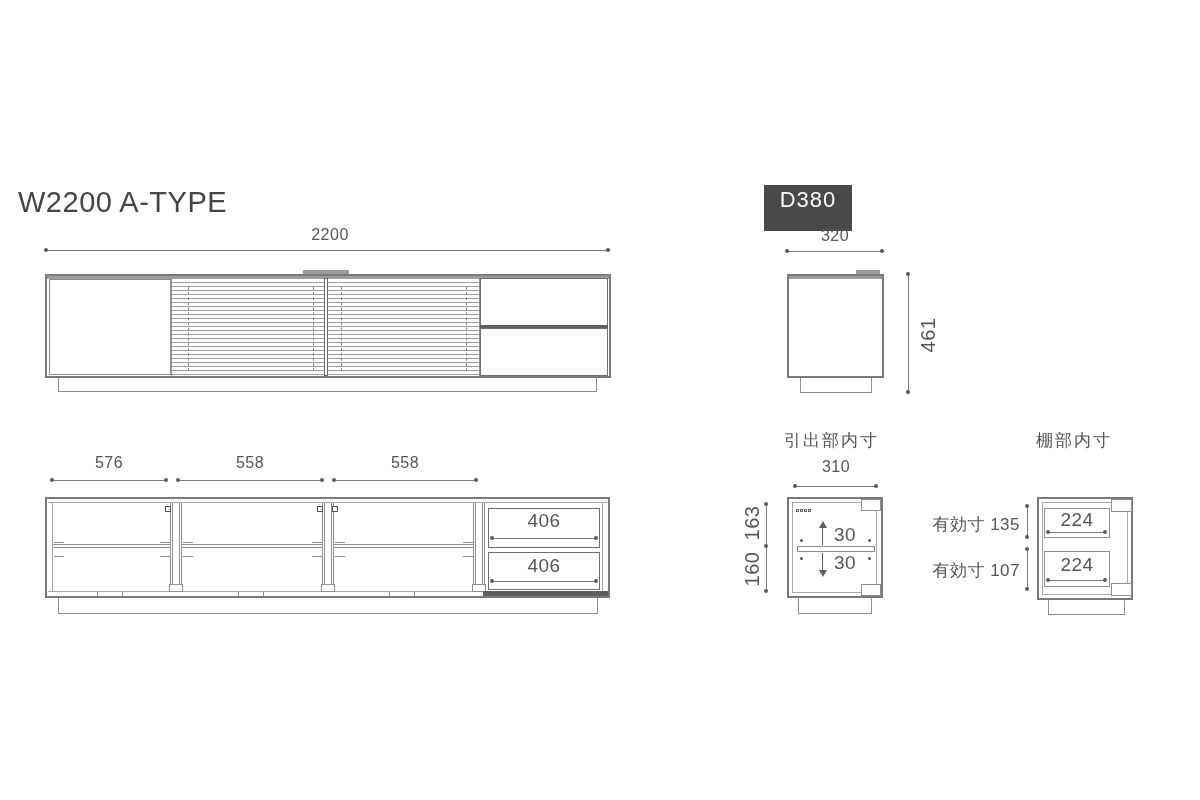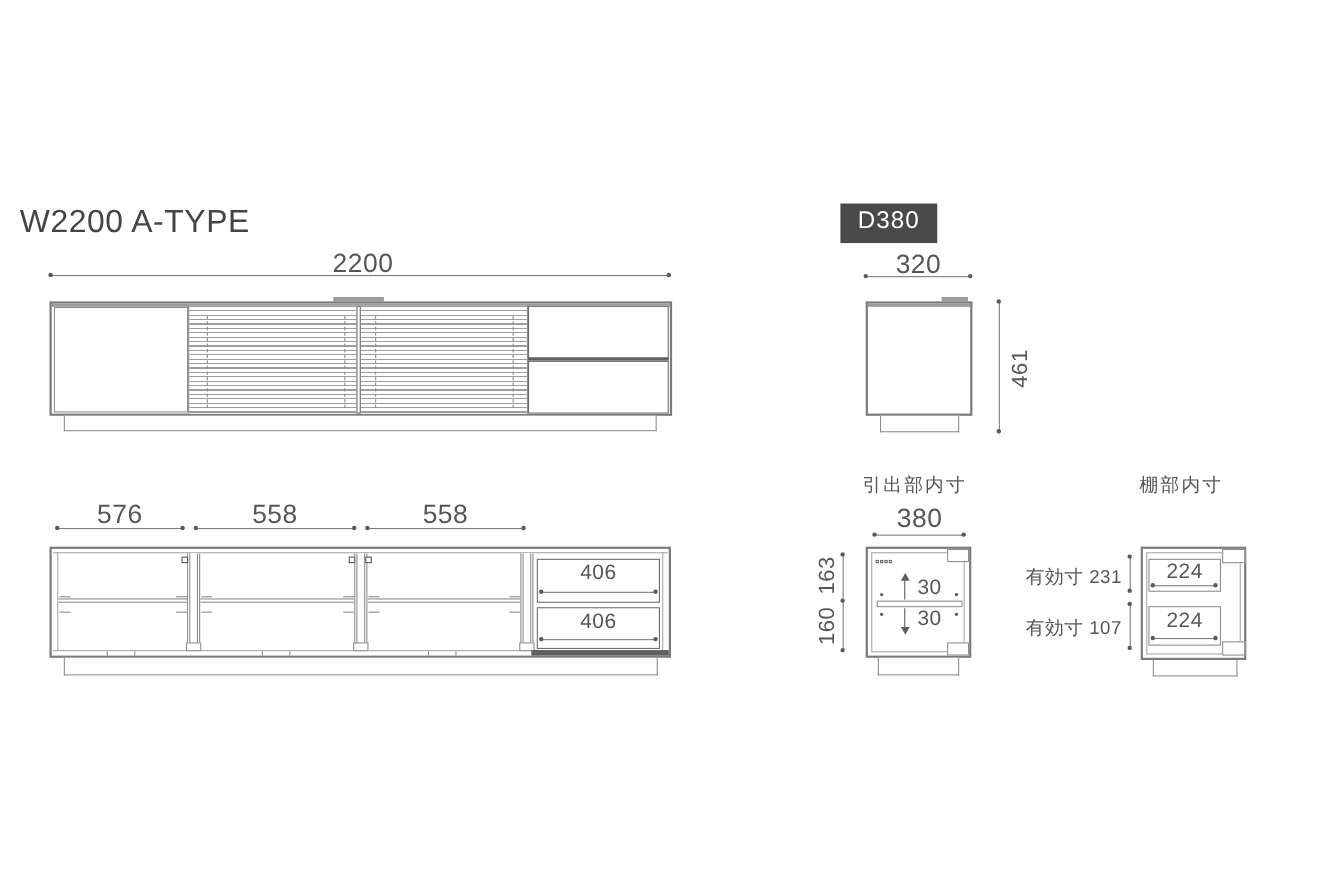--- a/index.html
+++ b/index.html
@@ -3,21 +3,21 @@
 <meta charset="utf-8">
 <style>
   html,body{margin:0;padding:0;background:#fff;}
   #stage{position:relative;width:1200px;height:800px;background:#ffffff;overflow:hidden;
          font-family:"Liberation Sans","DejaVu Sans",sans-serif;color:#565656;}
   .abs{position:absolute;}
   .hline{position:absolute;height:1px;background:#7e7e7e;}
   .vline{position:absolute;width:1px;background:#7e7e7e;}
   .dot{position:absolute;width:4px;height:4px;border-radius:50%;background:#5a5a5a;}
   .pin{position:absolute;width:3px;height:3px;border-radius:50%;background:#5a5a5a;}
-  .dim{position:absolute;font-size:24px;letter-spacing:0.5px;text-align:center;color:#565656;white-space:nowrap;}
+  .dim{position:absolute;font-size:16px;letter-spacing:0.5px;text-align:center;color:#565656;white-space:nowrap;}
   .dimsm{position:absolute;font-size:17px;letter-spacing:0.5px;color:#565656;white-space:nowrap;}
   .jp{position:absolute;font-size:17px;letter-spacing:2px;color:#545454;white-space:nowrap;}
   .box{position:absolute;border:2px solid #7a7a7a;background:#fff;box-sizing:border-box;}
   .thinbox{position:absolute;border:1px solid #8f8f8f;background:#fff;box-sizing:border-box;}
   .innerline{position:absolute;background:#a8a8a8;}
   .bar{position:absolute;background:#9c9c9c;}
   .darkbar{position:absolute;background:#5f5f5f;}
   .plinth{position:absolute;border:1px solid #8f8f8f;border-top:none;background:#fff;box-sizing:border-box;}
   .dashv{position:absolute;width:0;border-left:1px dashed #8a8a8a;}
   .slats{position:absolute;background:repeating-linear-gradient(to bottom,#9d9d9d 0,#9d9d9d 1px,#ffffff 1px,#ffffff 4px);
@@ -64,21 +64,21 @@
     <div class="dashv" style="left:466px;top:287px;height:84px;"></div>
 
     <div class="thinbox" style="left:480px;top:278px;width:128px;height:48px;border-color:#6e6e6e;"></div>
     <div class="darkbar" style="left:480px;top:325px;width:128px;height:3px;"></div>
     <div class="thinbox" style="left:480px;top:328px;width:128px;height:48px;border-color:#6e6e6e;"></div>
 
     <div class="plinth" style="left:58px;top:378px;width:539px;height:14px;"></div>
   </div>
 
   <div>
-    <div class="badge" style="left:764px;top:185px;width:88px;height:36px;">D380</div>
+    <div class="badge" style="left:764px;top:185px;width:88px;height:46px;">D380</div>
     <div class="dim" style="left:795px;top:227px;width:80px;">320</div>
     <div class="hline" style="left:787px;top:251px;width:97px;"></div>
     <div class="dot" style="left:785px;top:249px;"></div>
     <div class="dot" style="left:880px;top:249px;"></div>
 
     <div class="bar" style="left:856px;top:270px;width:24px;height:5px;"></div>
     <div class="box" style="left:787px;top:274px;width:97px;height:104px;"></div>
     <div class="bar" style="left:789px;top:276px;width:93px;height:3px;"></div>
     <div class="plinth" style="left:800px;top:378px;width:72px;height:15px;"></div>
 
@@ -162,21 +162,21 @@
     <div class="hline" style="left:492px;top:581px;width:104px;"></div>
     <div class="dot" style="left:490px;top:579px;"></div>
     <div class="dot" style="left:594px;top:579px;"></div>
     <div class="darkbar" style="left:483px;top:591px;width:125px;height:5px;"></div>
 
     <div class="plinth" style="left:58px;top:598px;width:540px;height:16px;"></div>
   </div>
 
   <div>
     <div class="jp" style="left:784px;top:429px;">引出部内寸</div>
-    <div class="dim" style="left:796px;top:458px;width:80px;">380</div>
+    <div class="dim" style="left:796px;top:458px;width:80px;">310</div>
     <div class="hline" style="left:795px;top:486px;width:83px;"></div>
     <div class="dot" style="left:793px;top:484px;"></div>
     <div class="dot" style="left:874px;top:484px;"></div>
 
     <div class="box" style="left:787px;top:497px;width:96px;height:101px;"></div>
     <div class="abs" style="left:792px;top:502px;width:85px;height:91px;border:1px solid #a8a8a8;box-sizing:border-box;"></div>
     <div class="notch" style="left:861px;top:499px;width:20px;height:12px;"></div>
     <div class="notch" style="left:861px;top:584px;width:20px;height:12px;"></div>
 
     <div class="holesq" style="left:796px;top:509px;"></div>
@@ -223,21 +223,21 @@
 
     <div class="thinbox" style="left:1044px;top:551px;width:66px;height:36px;"></div>
     <div class="dimsm" style="left:1044px;top:554px;width:66px;font-size:19px;text-align:center;">224</div>
     <div class="hline" style="left:1048px;top:580px;width:58px;"></div>
     <div class="dot" style="left:1046px;top:578px;"></div>
     <div class="dot" style="left:1103px;top:578px;"></div>
 
     <div class="vline" style="left:1027px;top:506px;height:32px;"></div>
     <div class="dot" style="left:1025px;top:504px;"></div>
     <div class="dot" style="left:1025px;top:535px;"></div>
-    <div class="dimsm" style="left:925px;top:513px;width:95px;text-align:right;">有効寸 231</div>
+    <div class="dimsm" style="left:925px;top:513px;width:95px;text-align:right;">有効寸 135</div>
     <div class="vline" style="left:1027px;top:549px;height:41px;"></div>
     <div class="dot" style="left:1025px;top:547px;"></div>
     <div class="dot" style="left:1025px;top:587px;"></div>
     <div class="dimsm" style="left:925px;top:559px;width:95px;text-align:right;">有効寸 107</div>
 
     <div class="plinth" style="left:1048px;top:600px;width:77px;height:15px;"></div>
   </div>
 
 </div>
 

